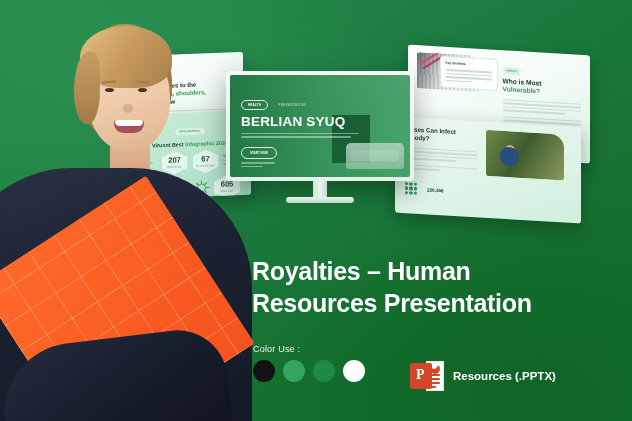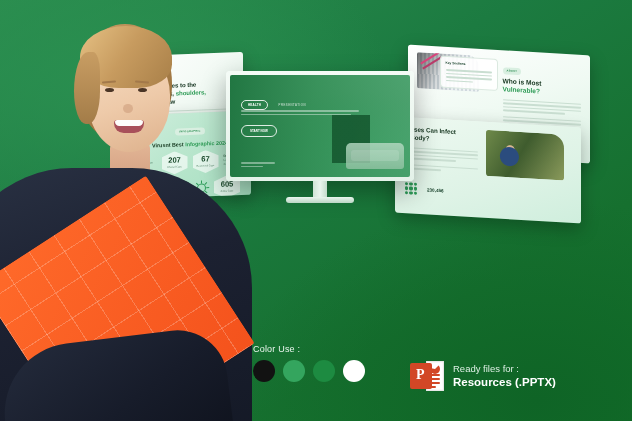--- a/index.html
+++ b/index.html
@@ -387,20 +387,21 @@
   </div>
 
   <div id="monitor">
     <div id="mon-bezel">
       <div id="mon-screen">
         <div class="mon-plant"></div>
         <div class="mon-sofa"></div>
         <div class="mon-txt">
           <span class="mon-tag">HEALTH</span>
           <span class="mon-sub">PRESENTATION</span>
+          <div class="mon-title">BERLIAN SYUQ</div>
           <div class="mon-body">
             <i style="width:118px"></i>
               <i style="width:110px"></i>
           </div>
           <span class="mon-cta">START NOW</span>
         </div>
         <div class="mon-foot">
           <i></i>
             <i style="width:22px"></i>
         </div>
@@ -419,20 +420,24 @@
     <div class="p-brow" id="p-brow-r"></div>
     <div class="p-eye" id="p-eye-l"></div>
     <div class="p-eye" id="p-eye-r"></div>
     <div id="p-nose"></div>
     <div id="p-mouth"></div>
     <div id="p-body"></div>
     <div id="p-folder"></div>
     <div id="p-arm"></div>
   </div>
 
+  <div id="headline">
+    <div>Royalties – Human</div>
+    <div>Resources Presentation</div>
+  </div>
 
   <div id="color-use">
     <div class="lbl">Color Use :</div>
     <div id="swatches">
       <div class="sw" style="background:#121212"></div>
       <div class="sw" style="background:#34a55e"></div>
       <div class="sw" style="background:#1d8b41"></div>
       <div class="sw" style="background:#ffffff"></div>
     </div>
   </div>
@@ -444,18 +449,17 @@
         <i class="b1"></i>
           <i class="b2"></i>
           <i class="b3"></i>
           <i class="b4"></i>
       </div>
       <div class="sq">
         <span>P</span>
       </div>
     </div>
     <div>
-      <div class="t1">Ready files for :</div>
       <div class="t2">Resources (.PPTX)</div>
     </div>
   </div>
 
 </div>
 
 </body></html>

